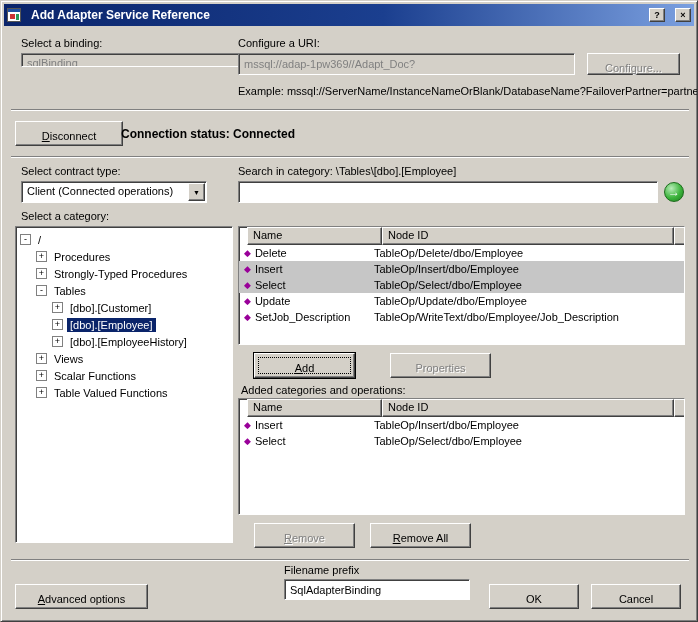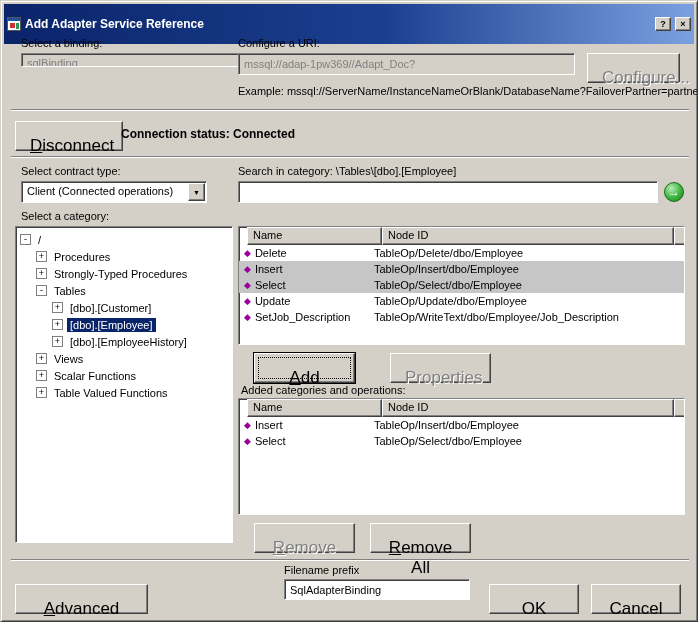--- a/index.html
+++ b/index.html
@@ -3,37 +3,37 @@
 <meta charset="utf-8">
 <style>
   * { box-sizing: border-box; }
   html, body { margin: 0; padding: 0; }
   body { width: 698px; height: 622px; font-family: "Liberation Sans", sans-serif; background: #d4d0c8; }
 
   .window { position: relative; width: 698px; height: 622px; background: #d4d0c8;
     border: 1px solid; border-color: #d4d0c8 #404040 #404040 #d4d0c8;
     box-shadow: inset 1px 1px 0 #ffffff, inset -1px -1px 0 #808080; overflow: hidden; }
 
-  .titlebar { position: absolute; left: 3px; top: 3px; right: 3px; height: 40px;
+  .titlebar { position: absolute; left: 3px; top: 3px; right: 3px; height: 22px;
     background: linear-gradient(to right, #0a246a 0%, #1b3f8f 55%, #7ba0e0 100%);
-    display: flex; align-items: center; padding: 0 3px; gap: 4px; }
+    display: flex; align-items: center; padding: 0 3px; gap: 10px; }
   .title-icon { width: 14px; height: 14px; flex: 0 0 auto; display: inline-flex; }
   .title-text { color: #fff; font-weight: bold; font-size: 12px; flex: 1;
     white-space: nowrap; overflow: hidden; }
   .tb-btn { width: 16px; height: 14px; padding: 0; font-size: 9px; font-weight: bold;
     line-height: 11px; color: #000; background: #d4d0c8; border: 1px solid;
     border-color: #fff #404040 #404040 #fff; box-shadow: inset -1px -1px 0 #808080;
     font-family: inherit; cursor: default; }
 
   .lbl { position: absolute; font-size: 11px; color: #000; white-space: nowrap; }
   .status-text { font-weight: bold; font-size: 12px; }
 
   .btn { position: absolute; background: #d4d0c8; border: 1px solid;
     border-color: #fff #404040 #404040 #fff; box-shadow: inset -1px -1px 0 #808080;
-    font-family: inherit; font-size: 17px; color: #000; padding: 14px; cursor: default; }
+    font-family: inherit; font-size: 11px; color: #000; padding: 8px; cursor: default; }
   .btn-label { display: block; }
   .mn .btn-label::first-letter { text-decoration: underline; }
   .btn.default { box-shadow: inset -1px -1px 0 #808080, 0 0 0 1px #000; }
   .btn.focused::after { content: ""; position: absolute; left: 3px; right: 3px; top: 3px; bottom: 3px;
     border: 1px dotted #000; }
   .btn.disabled { color: #808080; text-shadow: 1px 1px 0 #fff; }
 
   .field { position: absolute; background: #fff; border: 1px solid;
     border-color: #808080 #fff #fff #808080; box-shadow: inset 1px 1px 0 #404040;
     font-family: inherit; font-size: 11px; padding: 2px 5px; color: #000; }

